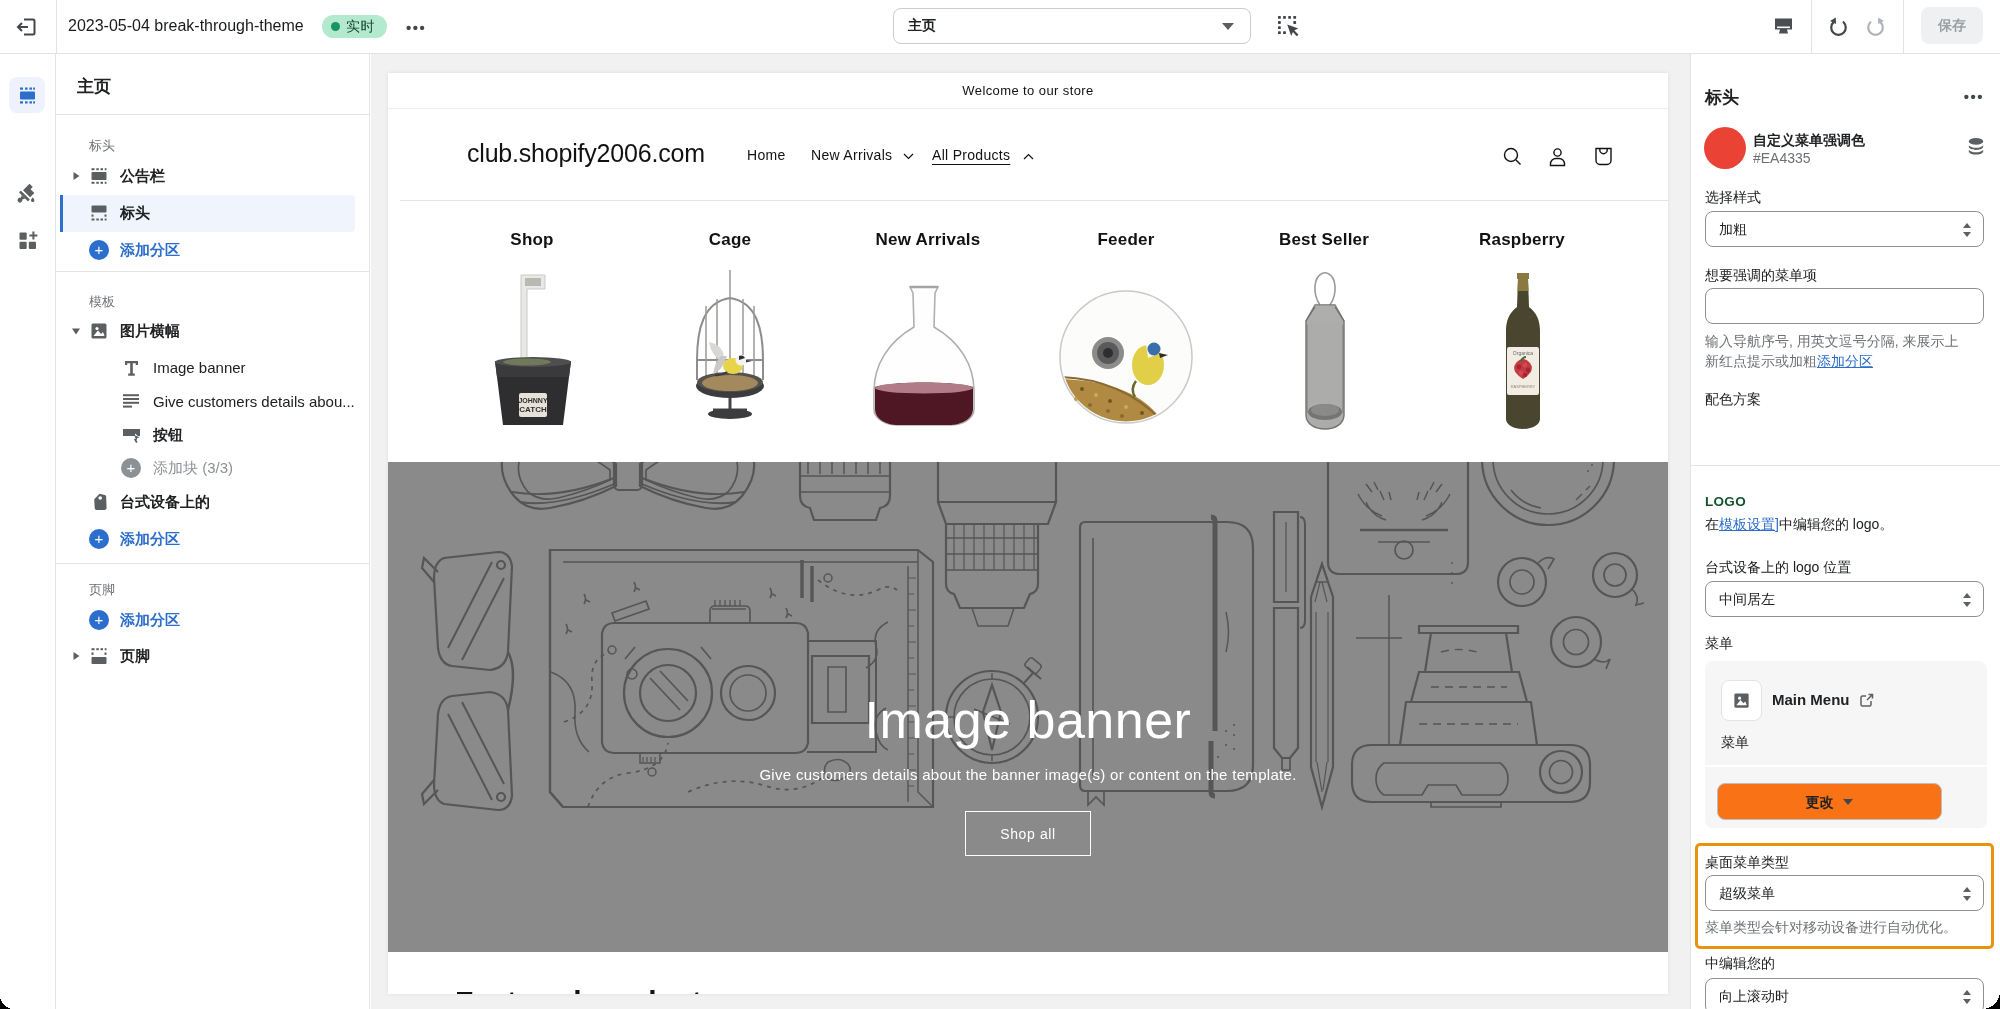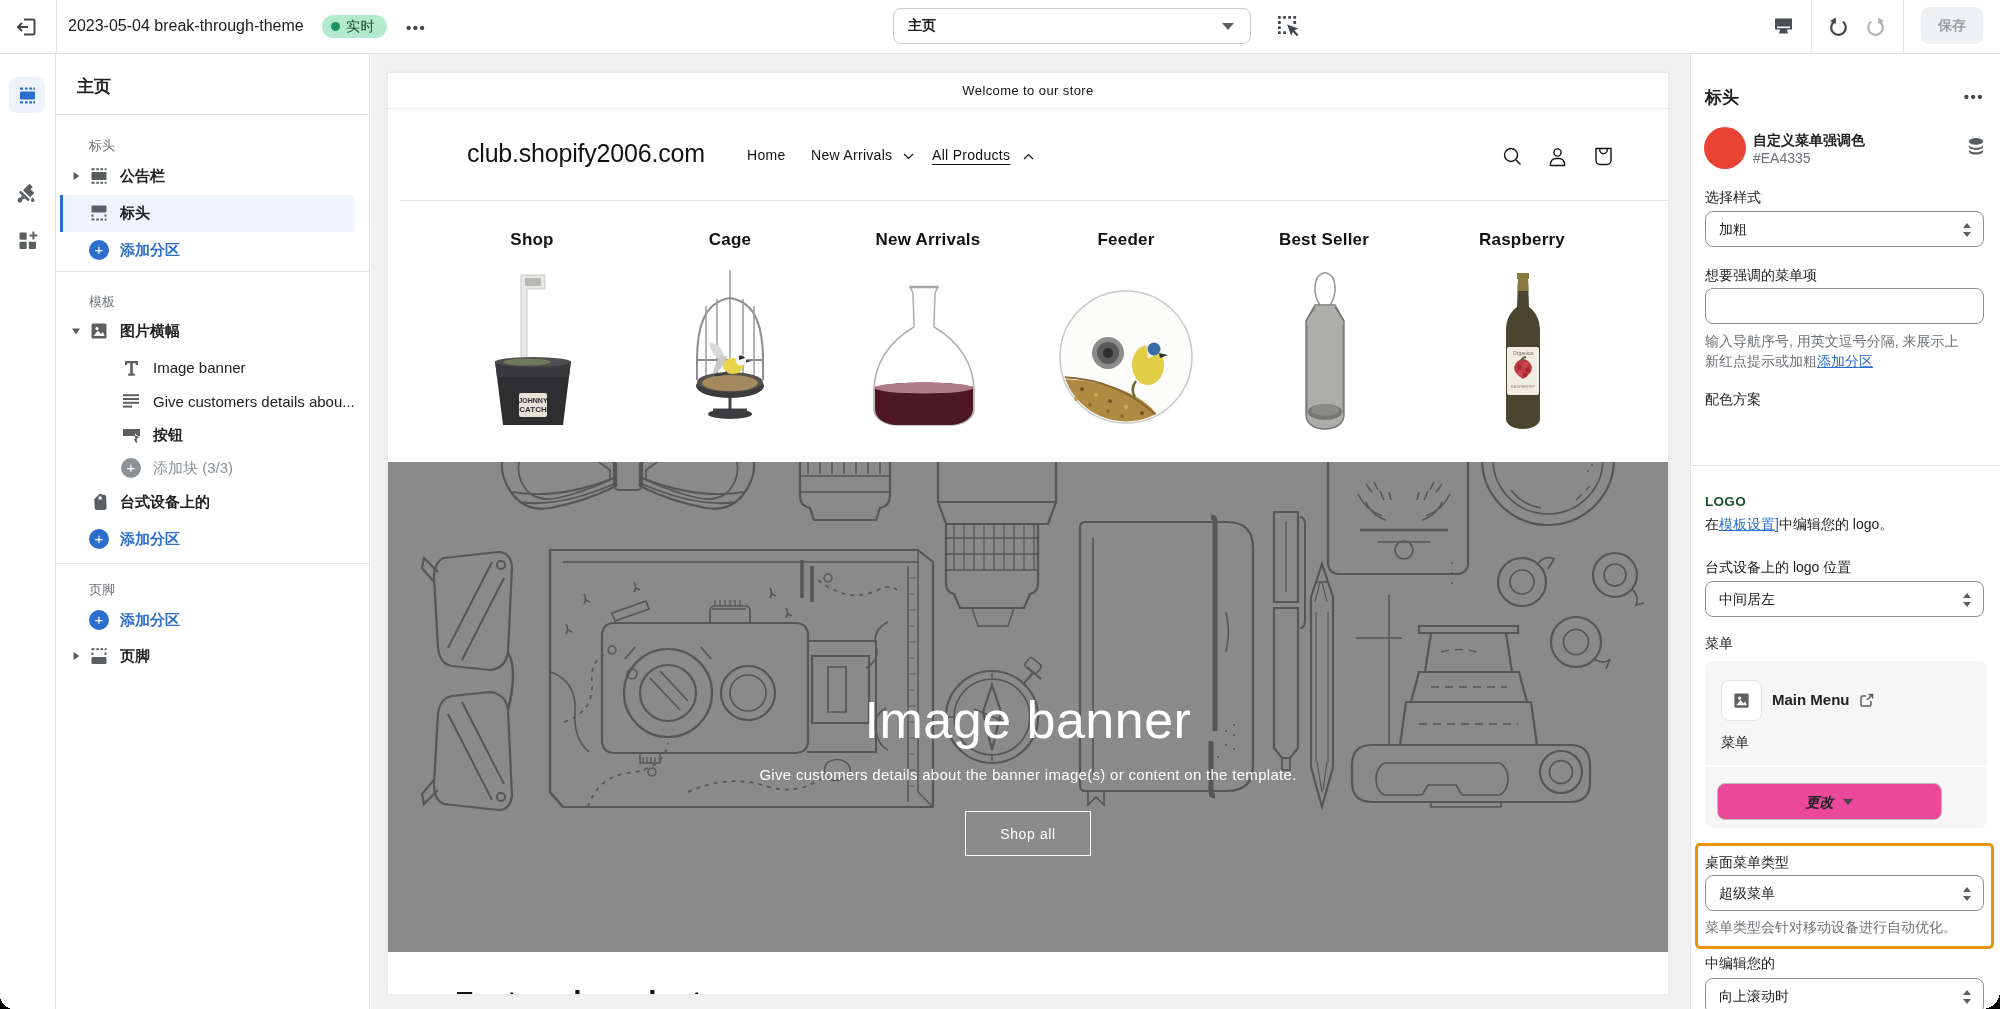--- a/index.html
+++ b/index.html
@@ -75,21 +75,21 @@
 .updown:after { content:""; position:absolute; right:0; top:9.5px; border-left:4.5px solid transparent; border-right:4.5px solid transparent; border-top:5.5px solid #5c5f62; }
 .rp-help { font-size:14px; color:#6d7175; line-height:20px; }
 .rp-link { color:#2c6ecb; text-decoration:underline; }
 .rp-div { position:absolute; left:0px; width:310px; height:1px; background:#e3e3e3; }
 #menucard { position:absolute; left:14px; top:607px; width:282px; height:167px; }
 #menucard .top { position:absolute; left:0; top:0; width:282px; height:104px; background:#f6f6f7; border-radius:8px 8px 0 0; }
 #menucard .bot { position:absolute; left:0; top:106px; width:282px; height:61px; background:#f6f6f7; border-radius:0 0 8px 8px; }
 #menucard .tile { position:absolute; left:16px; top:19px; width:41px; height:41px; background:#fff; border:1px solid #e1e3e5; border-radius:8px; display:flex; align-items:center; justify-content:center;}
 #menucard .mm { position:absolute; left:67px; top:30px; font-size:15px; font-weight:700; color:#202223;}
 #menucard .cai { position:absolute; left:16px; top:73px; font-size:14px; color:#202223;}
-#chg-btn { position:absolute; left:12px; top:16px; width:225px; height:37px; background:#ec4899; border:1px solid #babfc3; border-radius:8px; text-align:center; font-size:14px; font-weight:700; color:#202223; line-height:36px;font-style:italic;}
+#chg-btn { position:absolute; left:12px; top:16px; width:225px; height:37px; background:#f97316; border:1px solid #babfc3; border-radius:8px; text-align:center; font-size:14px; font-weight:700; color:#202223; line-height:36px;}
 #orangebox { position:absolute; left:4px; top:789px; width:299px; height:106px; border:3px solid #e8930c; border-radius:5px; }
 .corner { position:absolute; background:#000; z-index:50;}
 </style>
 </head>
 <body>
 <div id="app">
 
   <div id="topbar">
     <svg class="abs" style="left:16px;top:16px" width="22" height="22" viewBox="0 0 22 22" fill="none" stroke="#42474c" stroke-width="2">
       <path d="M8 3.5 H17 a1.5 1.5 0 0 1 1.5 1.5 v12 a1.5 1.5 0 0 1 -1.5 1.5 H8"></path>

